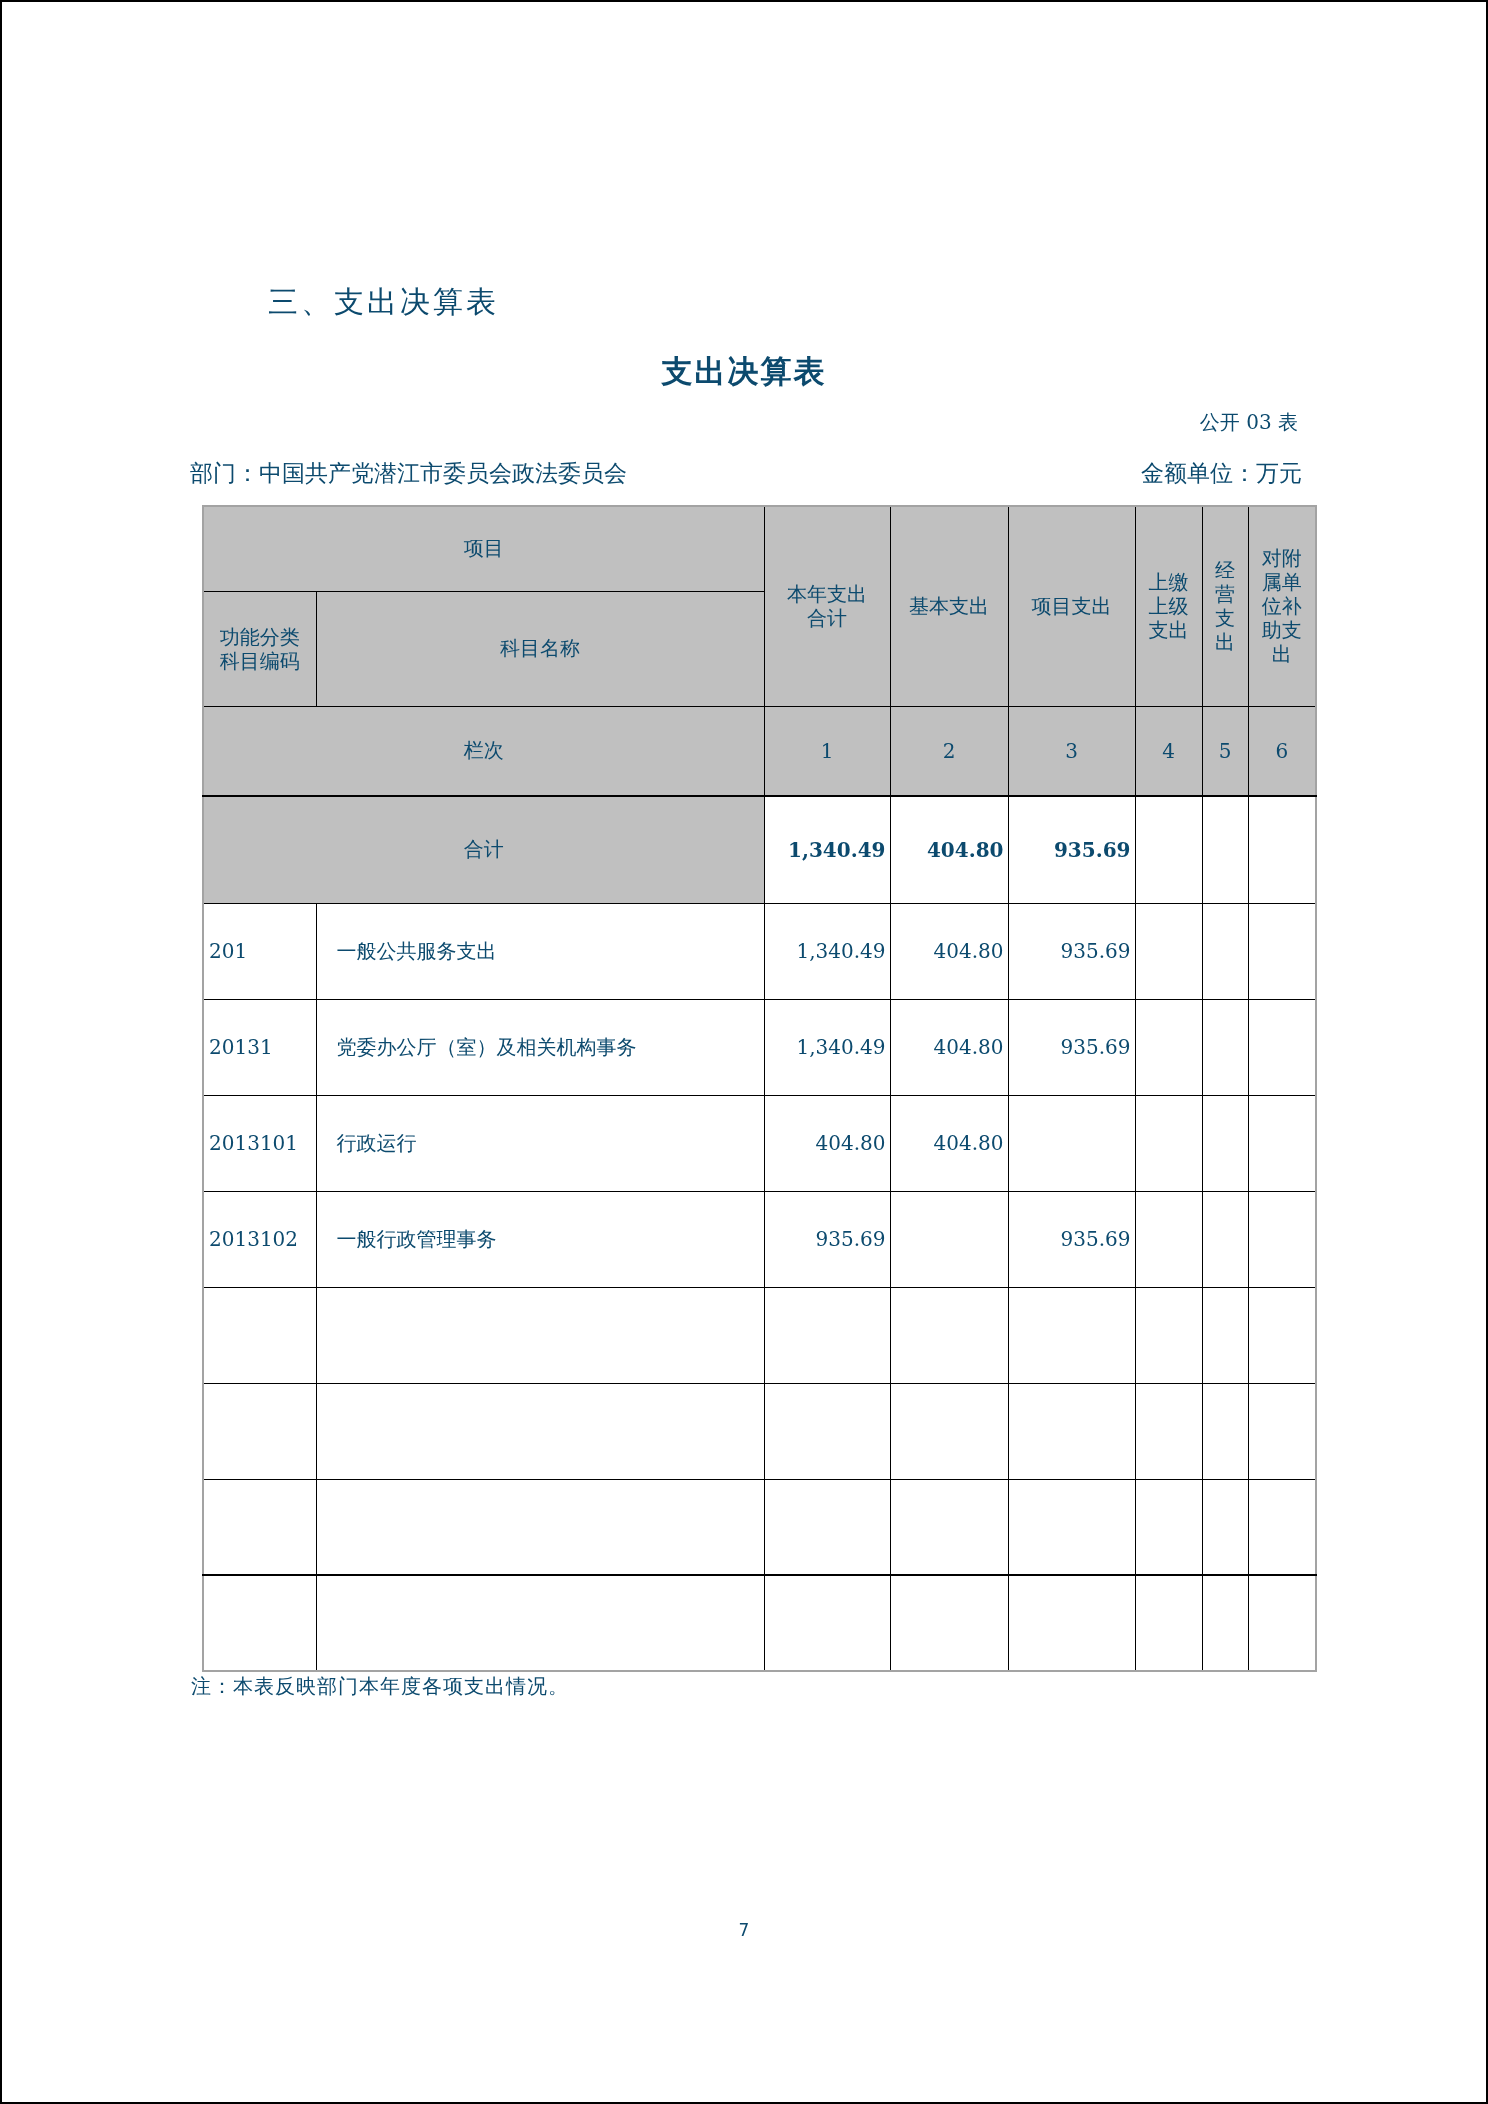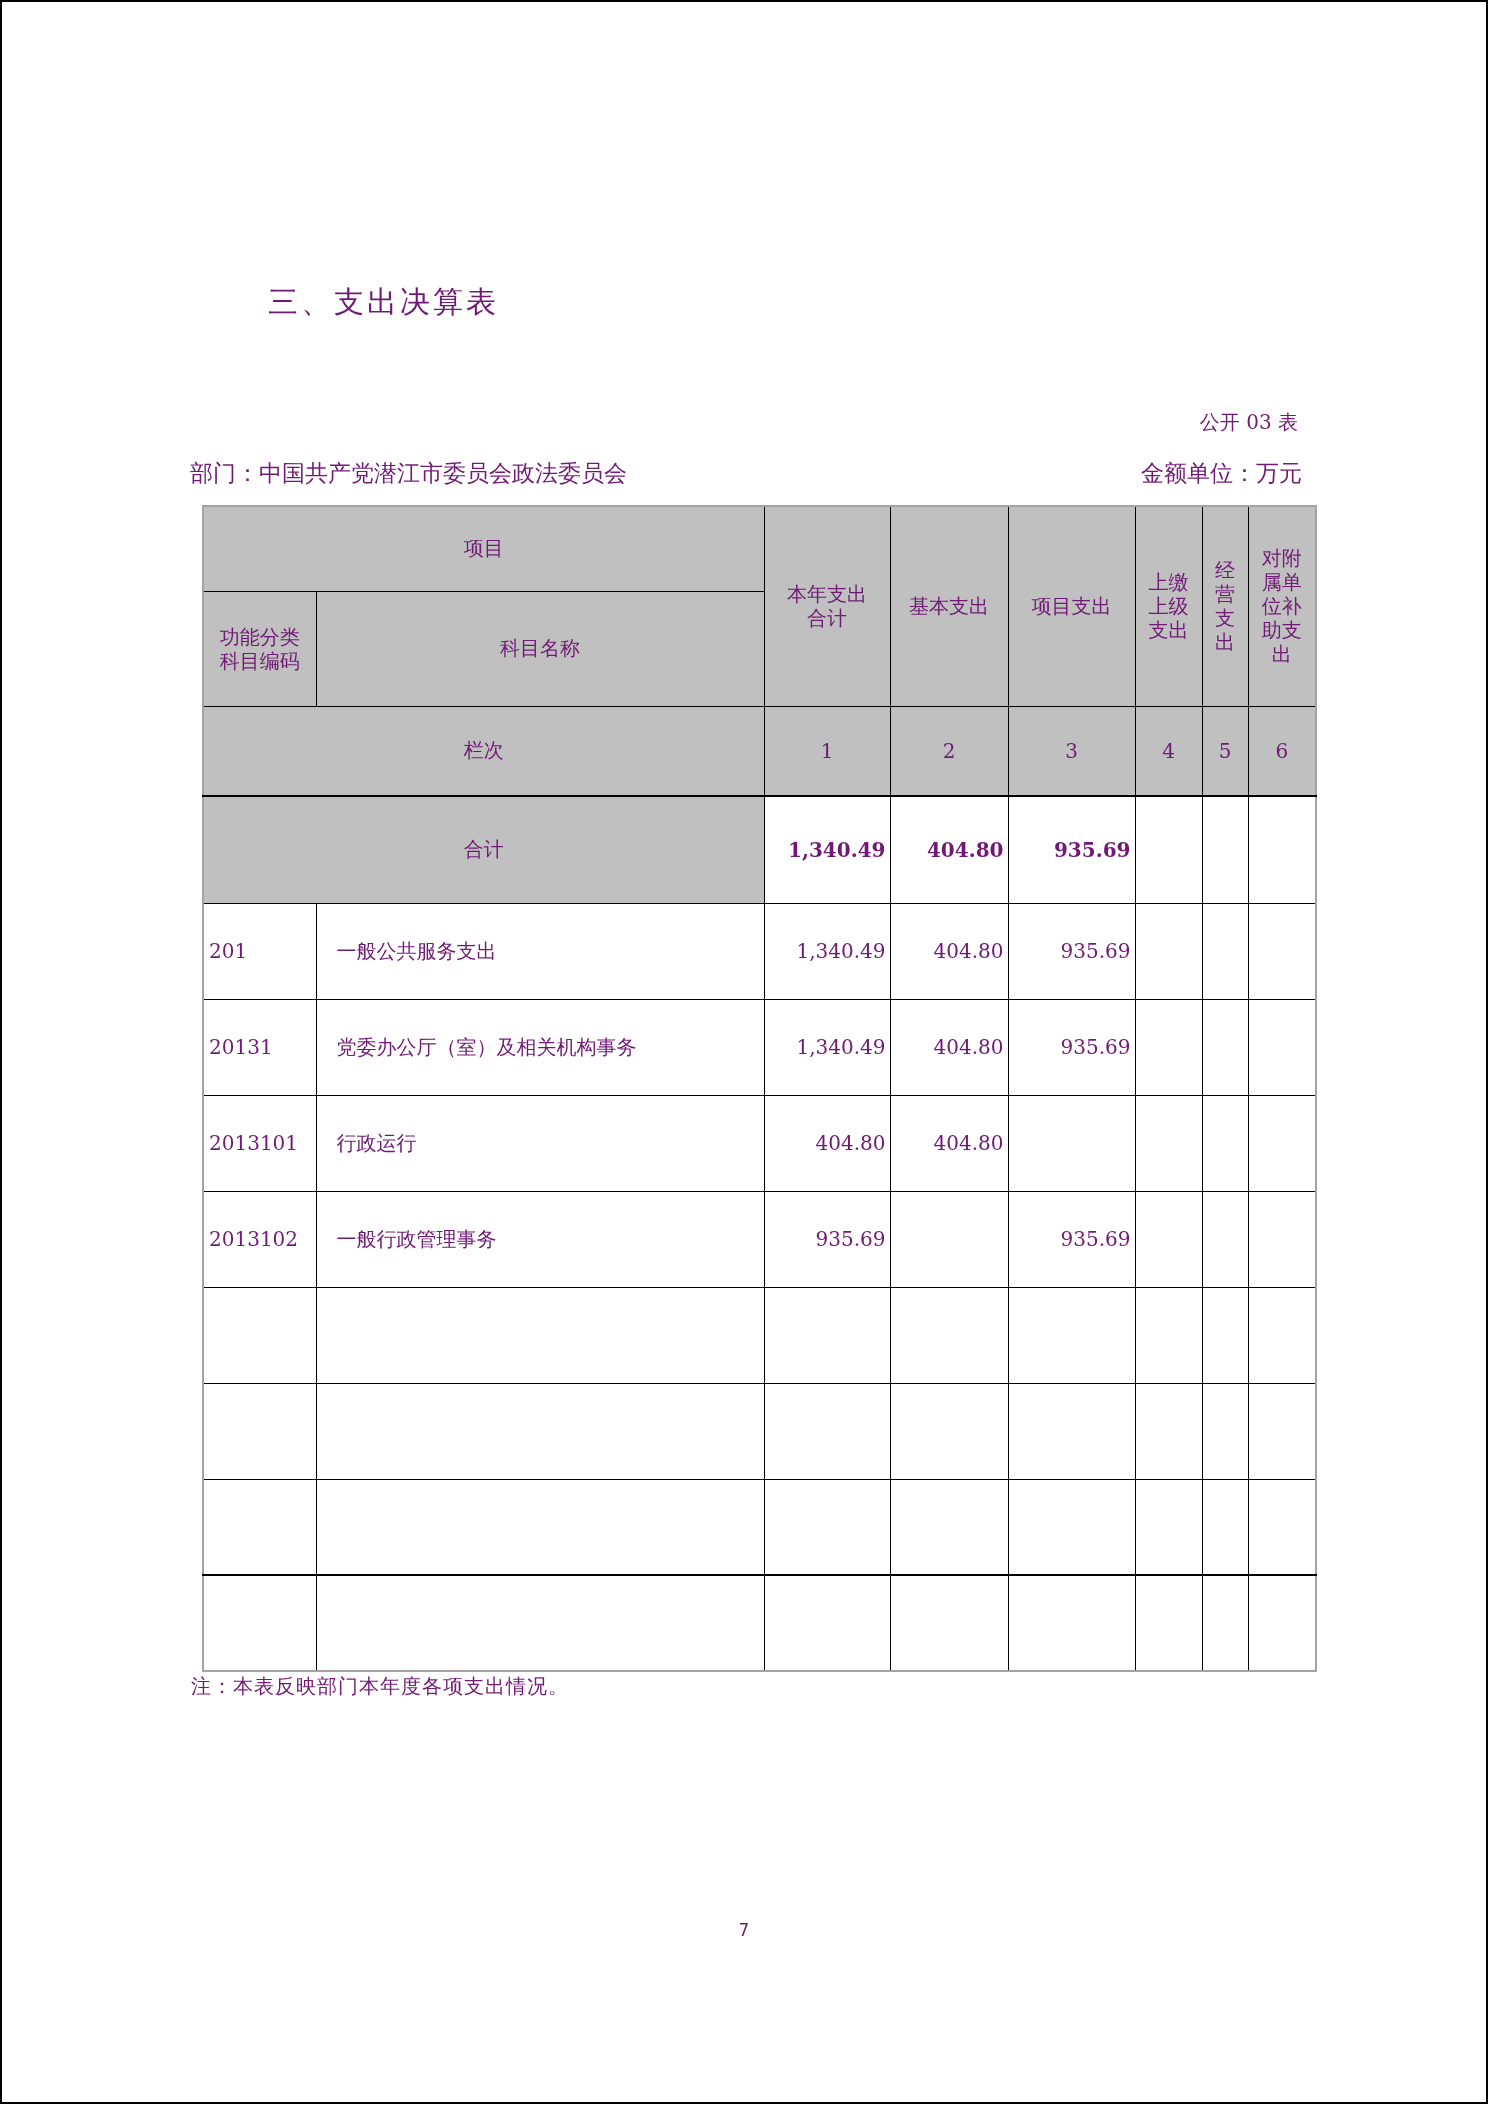--- a/index.html
+++ b/index.html
@@ -4,21 +4,21 @@
 <style>
   * { margin: 0; padding: 0; box-sizing: border-box; }
   html, body { background: #ffffff; }
   .page {
     position: relative;
     width: 1488px;
     height: 2104px;
     background: #ffffff;
     border: 2px solid #000000;
     font-family: "DejaVu Serif", "Liberation Serif", serif;
-    color: #701a75;
+    color: #0c4a6e;
     overflow: hidden;
   }
   .section-heading {
     position: absolute;
     top: 280px;
     left: 266px;
     font-size: 30px;
     letter-spacing: 3px;
     font-weight: 500;
   }
@@ -97,20 +97,21 @@
     font-family: "DejaVu Sans", "Liberation Sans", sans-serif;
   }
 </style>
 </head>
 <body>
 
 <div class="page">
 
   <div class="section-heading">三、支出决算表</div>
 
+  <div class="table-title">支出决算表</div>
 
   <div class="table-code">公开 03 表</div>
 
   <div class="meta-row">
     <span>部门：中国共产党潜江市委员会政法委员会</span>
     <span>金额单位：万元</span>
   </div>
 
   <table class="expense">
     <colgroup>

